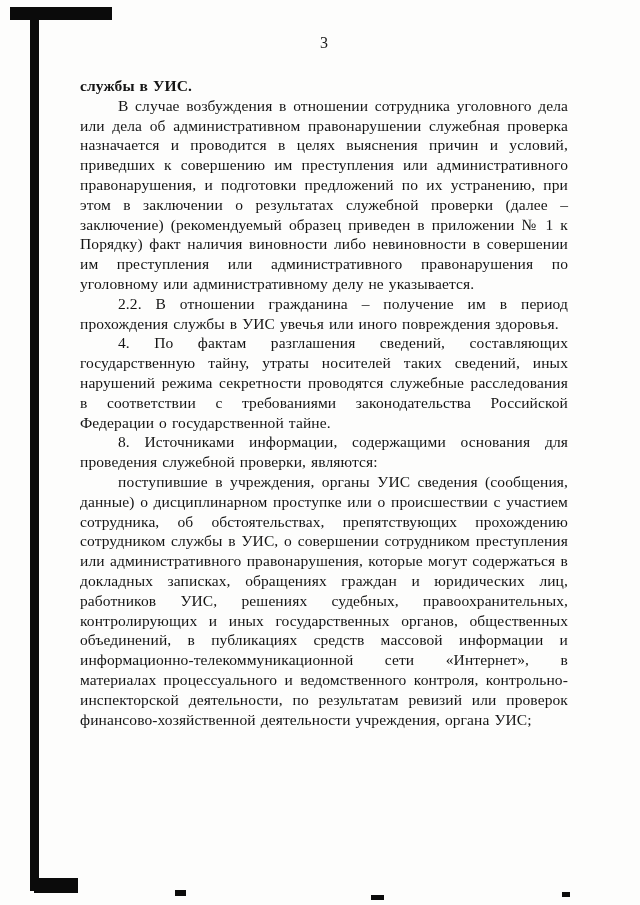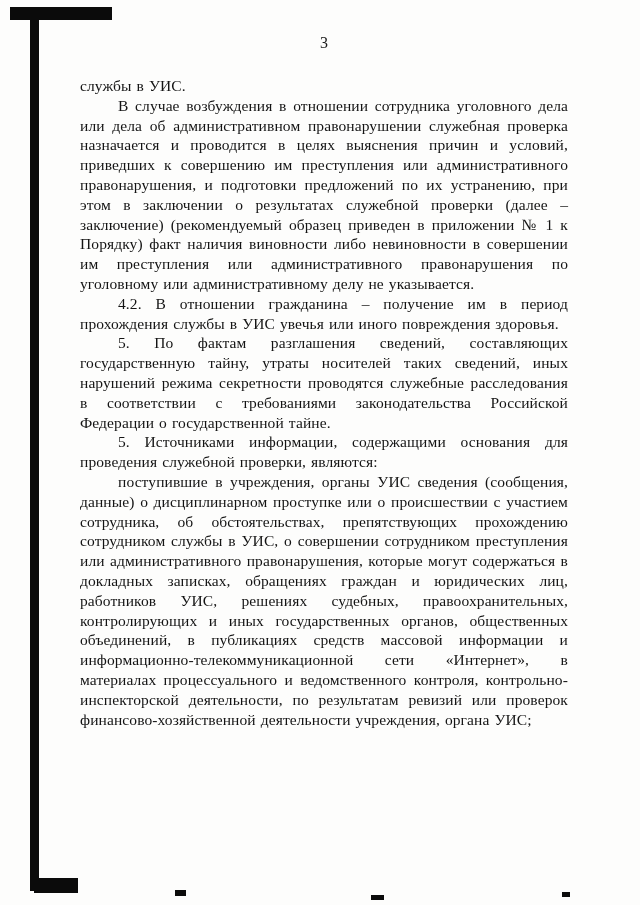--- a/index.html
+++ b/index.html
@@ -57,38 +57,39 @@
     text-align-last: left;
     letter-spacing: 0.1px;
     word-spacing: 1px;
   }
   .para {
     margin: 0;
     text-indent: 38px;
   }
   .para.no-indent {
     text-indent: 0;
+    font-weight: bold;
   }
 </style>
 </head>
 <body>
 
 <div class="scan">
 
   <div class="artifact bar-top-left"></div>
   <div class="artifact bar-left-edge"></div>
   <div class="artifact blob-bottom-left"></div>
   <div class="artifact speck-1"></div>
   <div class="artifact speck-2"></div>
   <div class="artifact speck-3"></div>
 
   <div class="page-number">3</div>
 
   <div class="text-block">
     <p class="para no-indent">службы в УИС.</p>
     <p class="para">В случае возбуждения в отношении сотрудника уголовного дела или дела об административном правонарушении служебная проверка назначается и проводится в целях выяснения причин и условий, приведших к совершению им преступления или административного правонарушения, и подготовки предложений по их устранению, при этом в заключении о результатах служебной проверки (далее – заключение) (рекомендуемый образец приведен в приложении № 1 к Порядку) факт наличия виновности либо невиновности в совершении им преступления или административного правонарушения по уголовному или административному делу не указывается.</p>
-    <p class="para">4.2. В отношении гражданина – получение им в период прохождения службы в УИС увечья или иного повреждения здоровья.</p>
-    <p class="para">5. По фактам разглашения сведений, составляющих государственную тайну, утраты носителей таких сведений, иных нарушений режима секретности проводятся служебные расследования в соответствии с требованиями законодательства Российской Федерации о государственной тайне.</p>
-    <p class="para">5. Источниками информации, содержащими основания для проведения служебной проверки, являются:</p>
+    <p class="para">2.2. В отношении гражданина – получение им в период прохождения службы в УИС увечья или иного повреждения здоровья.</p>
+    <p class="para">4. По фактам разглашения сведений, составляющих государственную тайну, утраты носителей таких сведений, иных нарушений режима секретности проводятся служебные расследования в соответствии с требованиями законодательства Российской Федерации о государственной тайне.</p>
+    <p class="para">8. Источниками информации, содержащими основания для проведения служебной проверки, являются:</p>
     <p class="para">поступившие в учреждения, органы УИС сведения (сообщения, данные) о дисциплинарном проступке или о происшествии с участием сотрудника, об обстоятельствах, препятствующих прохождению сотрудником службы в УИС, о совершении сотрудником преступления или административного правонарушения, которые могут содержаться в докладных записках, обращениях граждан и юридических лиц, работников УИС, решениях судебных, правоохранительных, контролирующих и иных государственных органов, общественных объединений, в публикациях средств массовой информации и информационно-телекоммуникационной сети «Интернет», в материалах процессуального и ведомственного контроля, контрольно-инспекторской деятельности, по результатам ревизий или проверок финансово-хозяйственной деятельности учреждения, органа УИС;</p>
   </div>
 
 </div>
 
 </body></html>

